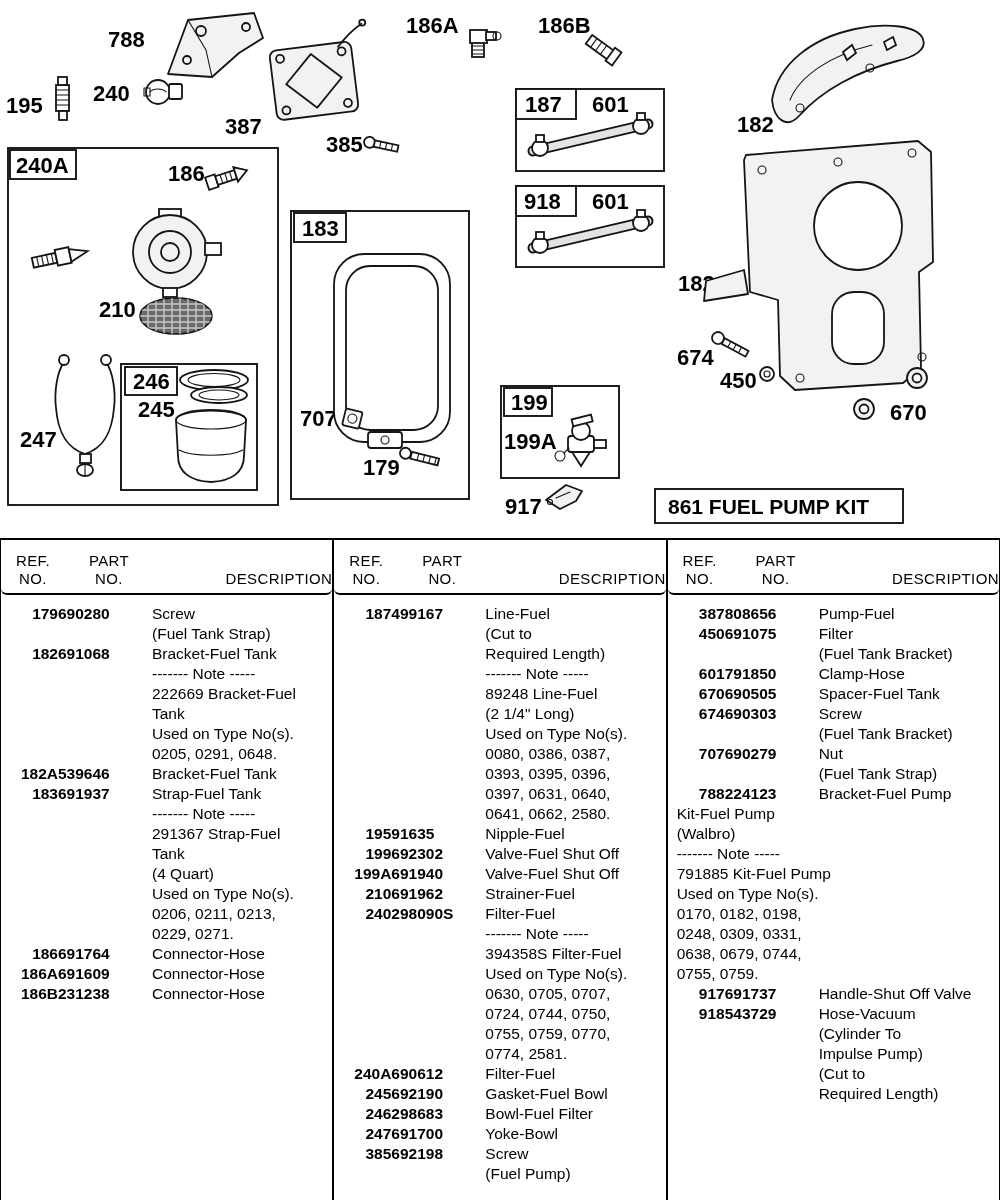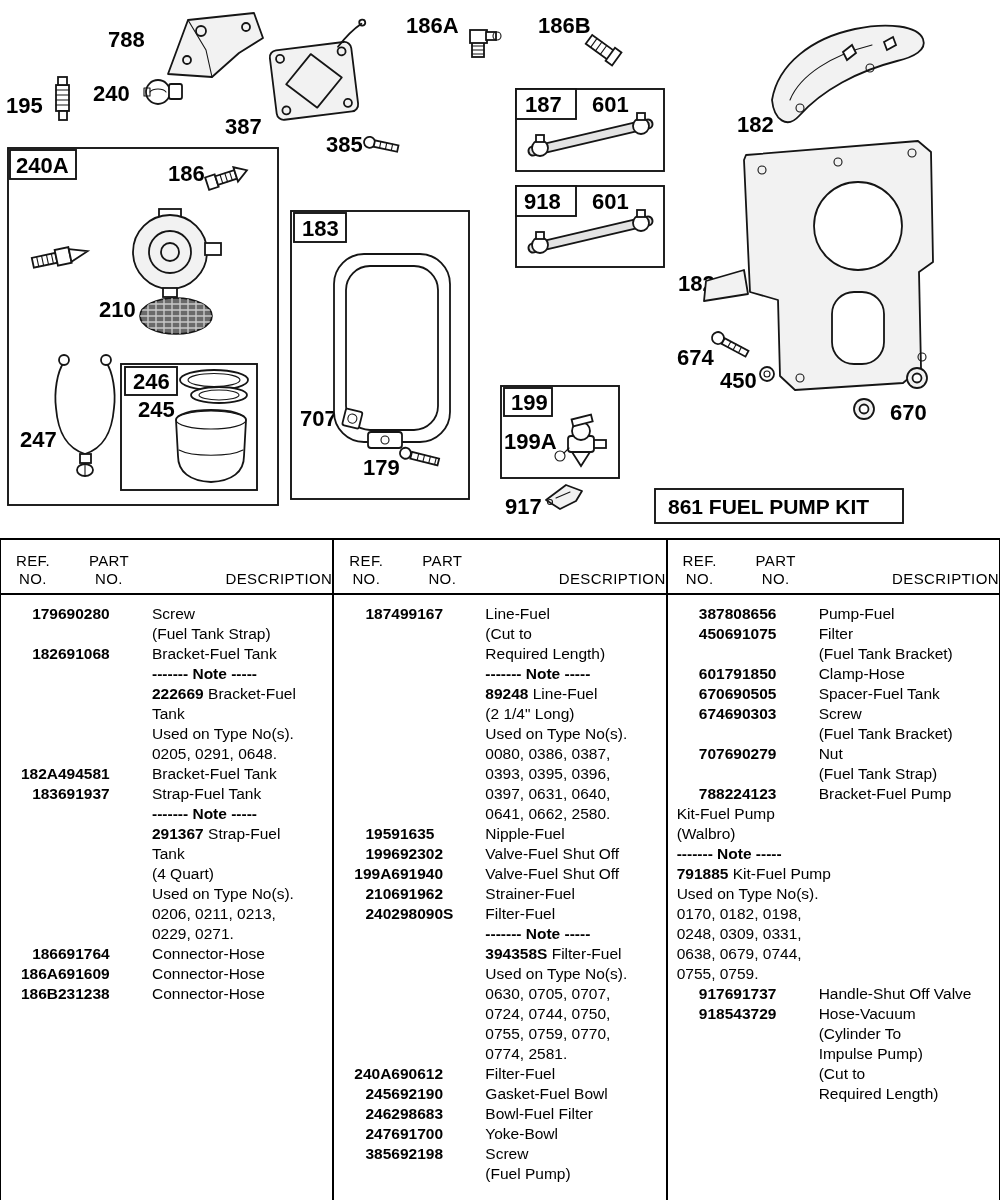--- a/index.html
+++ b/index.html
@@ -19,31 +19,31 @@
   .tube   { stroke:#151515; stroke-width:11; fill:none; stroke-linecap:round; }
   .tubein { stroke:#e3e3e3; stroke-width:7; fill:none; stroke-linecap:round; }
   .mesh { fill:#6a6a6a; stroke:#151515; stroke-width:1.6; }
   .meshln { stroke:#c9c9c9; stroke-width:1.4; }
 
   .table-wrap { display:flex; width:1000px; height:662px; border-top:2.2px solid #000;
                 border-left:1.5px solid #000; border-right:1.5px solid #000; }
   .tcol { flex:1; display:flex; flex-direction:column; min-width:0; }
   .tcol + .tcol { border-left:2px solid #000; }
   .thead { display:flex; align-items:flex-end; padding:6px 0 5px 0; border-bottom:2px solid #000;
-           font-size:15px; letter-spacing:0.4px; }
+           font-size:15px; letter-spacing:0.4px;border-radius:6px; }
   .h-ref  { width:64px; text-align:center; }
   .h-part { width:88px; text-align:center;margin-top:6px; }
   .h-desc { flex:1; text-align:right; padding-bottom:1px; }
   .h-ref span, .h-part span { display:block; line-height:18px; }
   .tbody { padding-top:9px; }
   .trow  { display:flex; font-size:15.5px; line-height:20px; }
   .c-ref  { width:57px; text-align:right; font-weight:bold; flex-shrink:0; }
   .c-part { width:85px; font-weight:bold; flex-shrink:0; }
   .c-desc { flex:1; padding-left:9px; min-width:0; }
-  .dline b { font-weight:bold; }
+  .dline b { font-weight:normal; }
 </style>
 </head>
 <body>
 
 <div class="diagram">
 <svg width="1000" height="538" viewBox="0 0 1000 538">
   <defs>
     <clipPath id="strClip">
           <ellipse cx="176" cy="316" rx="36" ry="18"></ellipse>
         </clipPath>
@@ -324,21 +324,21 @@
             <div class="dline">Bracket-Fuel Tank</div>
             <div class="dline"><b>------- Note -----</b></div>
             <div class="dline"><b>222669</b> Bracket-Fuel</div>
             <div class="dline">Tank</div>
             <div class="dline">Used on Type No(s).</div>
             <div class="dline">0205, 0291, 0648.</div>
           </div>
         </div>
         <div class="trow">
           <div class="c-ref">182A</div>
-          <div class="c-part">494581</div>
+          <div class="c-part">539646</div>
           <div class="c-desc">
             <div class="dline">Bracket-Fuel Tank</div>
           </div>
         </div>
         <div class="trow">
           <div class="c-ref">183</div>
           <div class="c-part">691937</div>
           <div class="c-desc">
             <div class="dline">Strap-Fuel Tank</div>
             <div class="dline"><b>------- Note -----</b></div>

